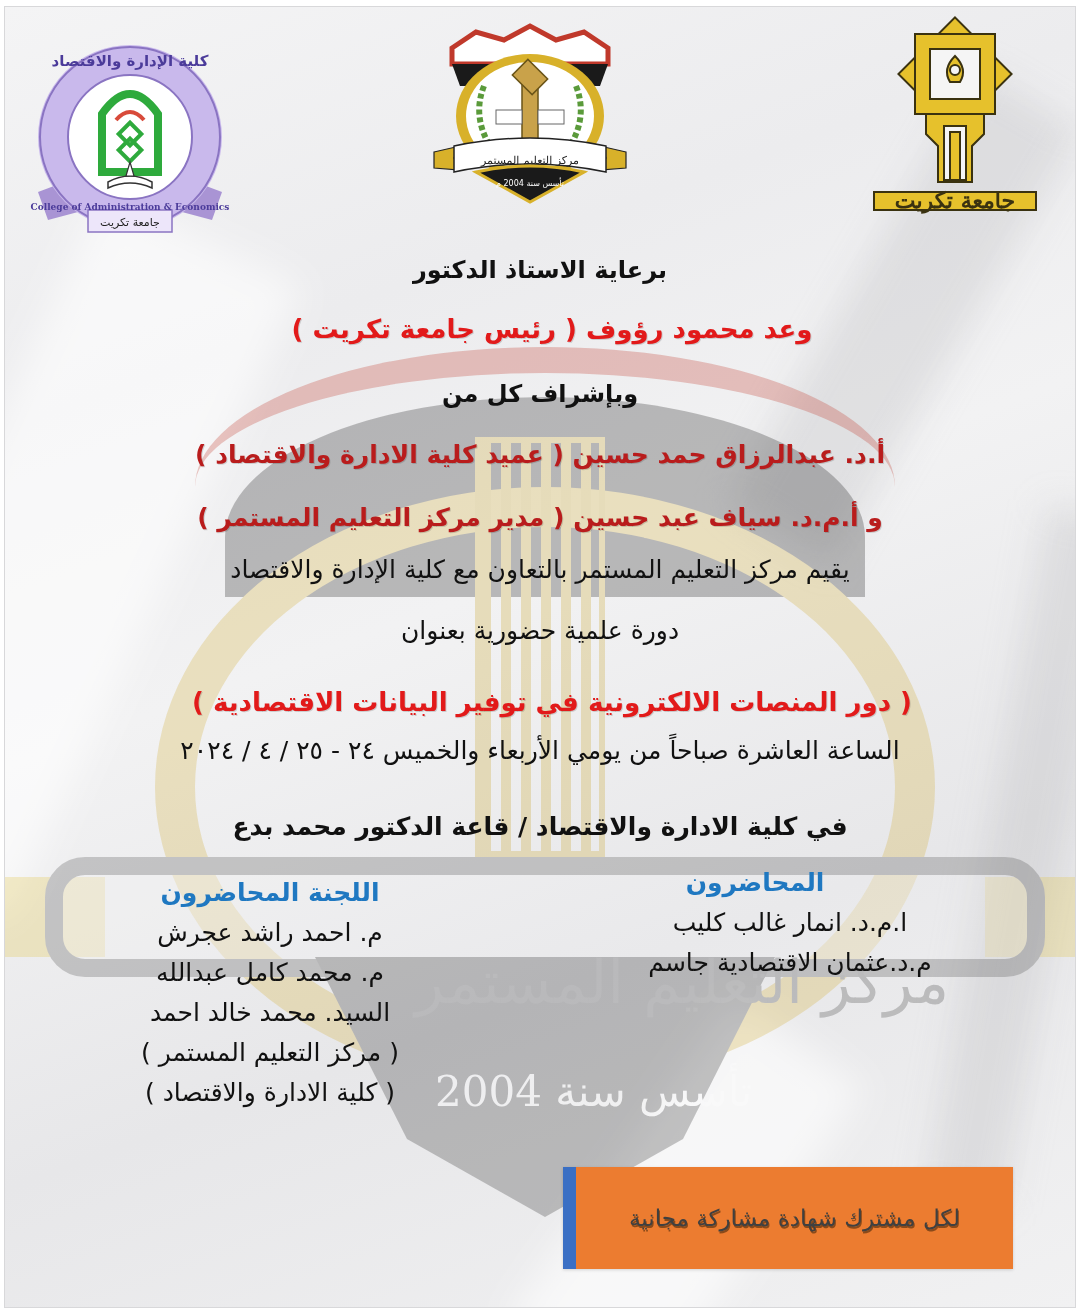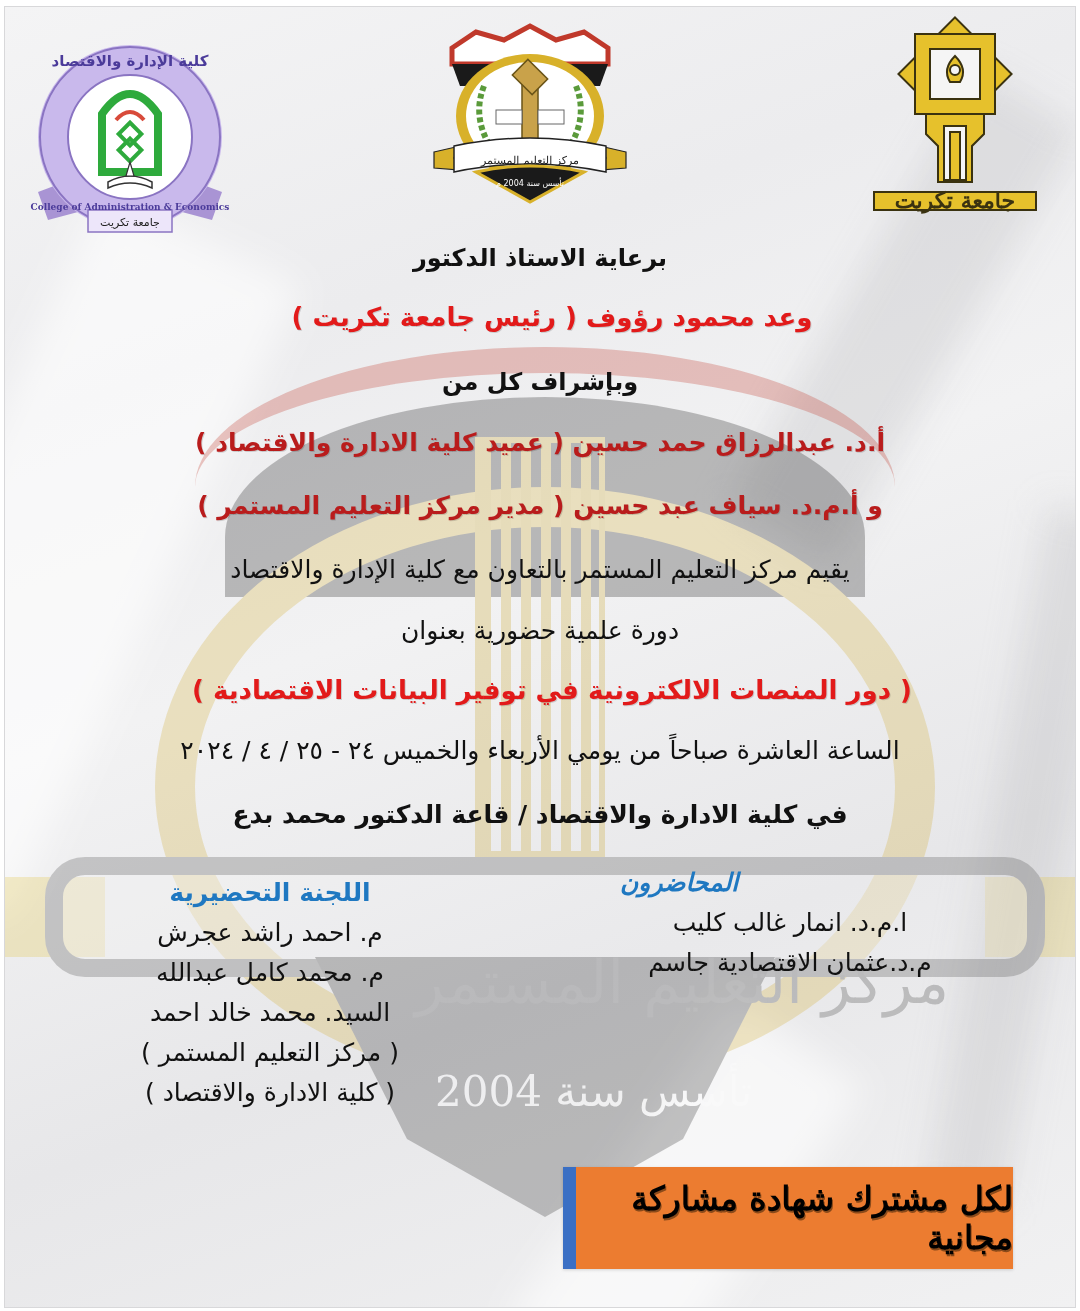--- a/index.html
+++ b/index.html
@@ -39,37 +39,37 @@
     font-family: "DejaVu Serif", serif; white-space: nowrap; }
 
   
   .logo { position: absolute; }
   .logo-college { left: 30px; top: 42px; width: 200px; height: 200px; }
   .logo-center { left: 424px; top: 6px; width: 212px; height: 200px; }
   .logo-tikrit { left: 860px; top: 14px; width: 190px; height: 200px; }
 
   .content { position: absolute; left: 0; top: 0; width: 1080px; direction: rtl; }
   .line { position: absolute; left: 0; width: 1080px; text-align: center; white-space: nowrap; }
-  .bold { font-weight: bold; }
+  .bold { font-weight: bold; margin-top: 12px; }
   .black { color: #111; }
   .red { color: #e21a1a; text-shadow: 1px 1px 0 rgba(0,0,0,0.15); padding-left: 24px; }
   .blue { color: #b91c1c; text-shadow: 1px 1px 0 rgba(0,0,0,0.15); }
 
   .col { position: absolute; direction: rtl; text-align: center; }
   .col .head { color: #1f78c1; font-weight: bold; font-size: 25px; margin-bottom: 6px; }
   .col .item { color: #111; font-size: 25px; line-height: 40px; white-space: nowrap; }
 
   .cert {
     position: absolute; left: 563px; top: 1167px; width: 450px; height: 102px;
     background: #ec7c30; border-left: 13px solid #3a6fc4;
     display: flex; align-items: center; justify-content: center;
     box-shadow: 0 1px 3px rgba(0,0,0,0.15);
   }
   .cert span {
-    color: #000000; font-weight: bold; font-size: 33px; direction: rtl;
+    color: #404040; font-weight: normal; font-size: 23px; direction: rtl;
     text-shadow: 1px 2px 0 #8a4a1a; font-family: "DejaVu Serif", serif;
   }
 </style>
 </head>
 <body>
 
 <div class="poster">
   <div class="fold" style="left:-60px;top:200px;width:220px;height:700px;transform:rotate(25deg);"></div>
   <div class="fold dark" style="left:840px;top:60px;width:120px;height:500px;transform:rotate(30deg);"></div>
   <div class="fold" style="left:600px;top:1000px;width:160px;height:400px;transform:rotate(35deg);"></div>
@@ -156,27 +156,27 @@
   <div class="line bold blue" style="top:428px;font-size:25px;">أ.د. عبدالرزاق حمد حسين ( عميد كلية الادارة والاقتصاد )</div>
   <div class="line bold blue" style="top:491px;font-size:25px;">و أ.م.د. سياف عبد حسين ( مدير مركز التعليم المستمر )</div>
   <div class="line black" style="top:555px;font-size:25px;">يقيم مركز التعليم المستمر بالتعاون مع كلية الإدارة والاقتصاد</div>
   <div class="line black" style="top:616px;font-size:25px;">دورة علمية حضورية بعنوان</div>
   <div class="line bold red" style="top:675px;font-size:26px;">( دور المنصات الالكترونية في توفير البيانات الاقتصادية )</div>
   <div class="line black" style="top:736px;font-size:25px;">الساعة العاشرة صباحاً من يومي الأربعاء والخميس ٢٤ - ٢٥ / ٤ / ٢٠٢٤</div>
   <div class="line bold black" style="top:800px;font-size:25px;">في كلية الادارة والاقتصاد / قاعة الدكتور محمد بدع</div>
 </div>
 
 <div class="col" style="left:620px;top:868px;width:340px;">
-  <div class="head" style="text-align:left;padding-right:70px;font-style:italic;">المحاضرون</div>
+  <div class="head" style="text-align:center;padding-right:70px;">المحاضرون</div>
   <div class="item">ا.م.د. انمار غالب كليب</div>
   <div class="item">م.د.عثمان الاقتصادية جاسم</div>
 </div>
 
 <div class="col" style="left:110px;top:878px;width:320px;">
-  <div class="head">اللجنة التحضيرية</div>
+  <div class="head">اللجنة المحاضرون</div>
   <div class="item">م. احمد راشد عجرش</div>
   <div class="item">م. محمد كامل عبدالله</div>
   <div class="item">السيد. محمد خالد احمد</div>
   <div class="item">( مركز التعليم المستمر )</div>
   <div class="item">( كلية الادارة والاقتصاد )</div>
 </div>
 
 <div class="cert">
   <span>لكل مشترك شهادة مشاركة مجانية</span>
 </div>

